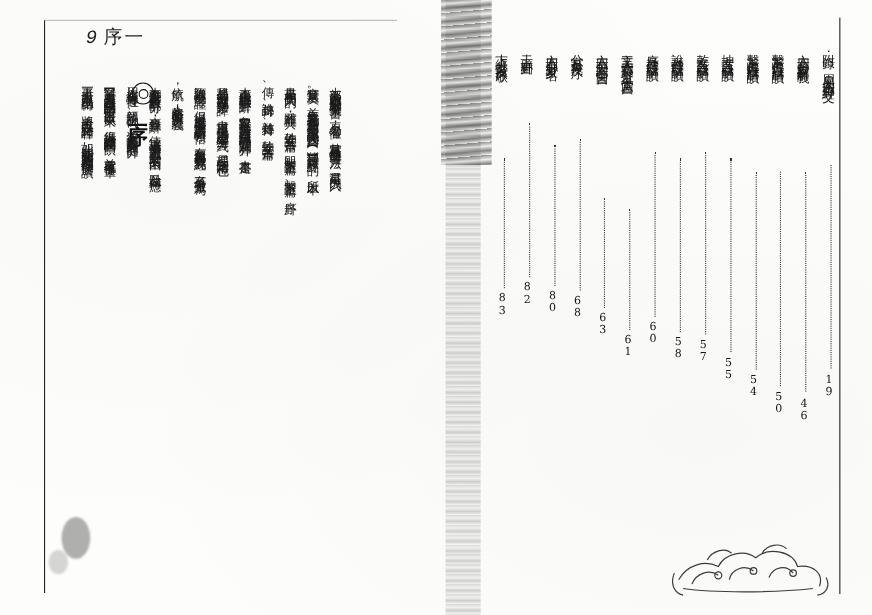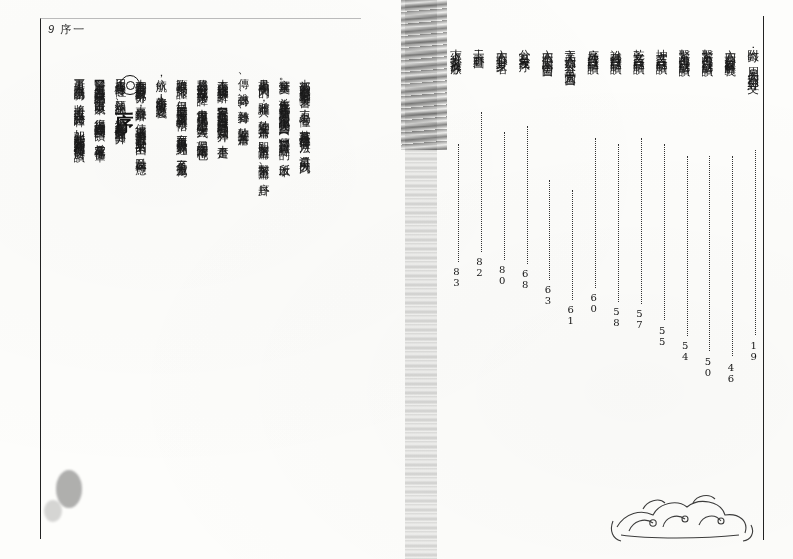--- a/index.html
+++ b/index.html
@@ -25,23 +25,23 @@
   
   .left-page{
     position:absolute;left:0;top:0;width:397px;height:559px;
   }
   .left-frame{
     position:absolute;left:40px;top:18px;width:320px;height:520px;
     border-left:1.5px solid #222;
     border-top:1px solid #bbb;
   }
   .folio{
-    position:absolute;left:48px;top:22px;
-    font-family:Liberation Sans, sans-serif;
-    font-size:11px;color:#222;letter-spacing:2px;
+    position:absolute;left:78px;top:22px;
+    font-family:Liberation Mono, monospace;
+    font-size:17px;color:#222;letter-spacing:2px;
   }
   .folio .num{font-style:italic;margin-right:4px;}
   .seal-mark{
     position:absolute;left:120px;top:75px;
     width:18px;height:18px;border-radius:50%;
     border:1.6px solid #111;
     display:flex;align-items:center;justify-content:center;
     font-size:11px;color:#111;
   }
   .seal-mark:after{

